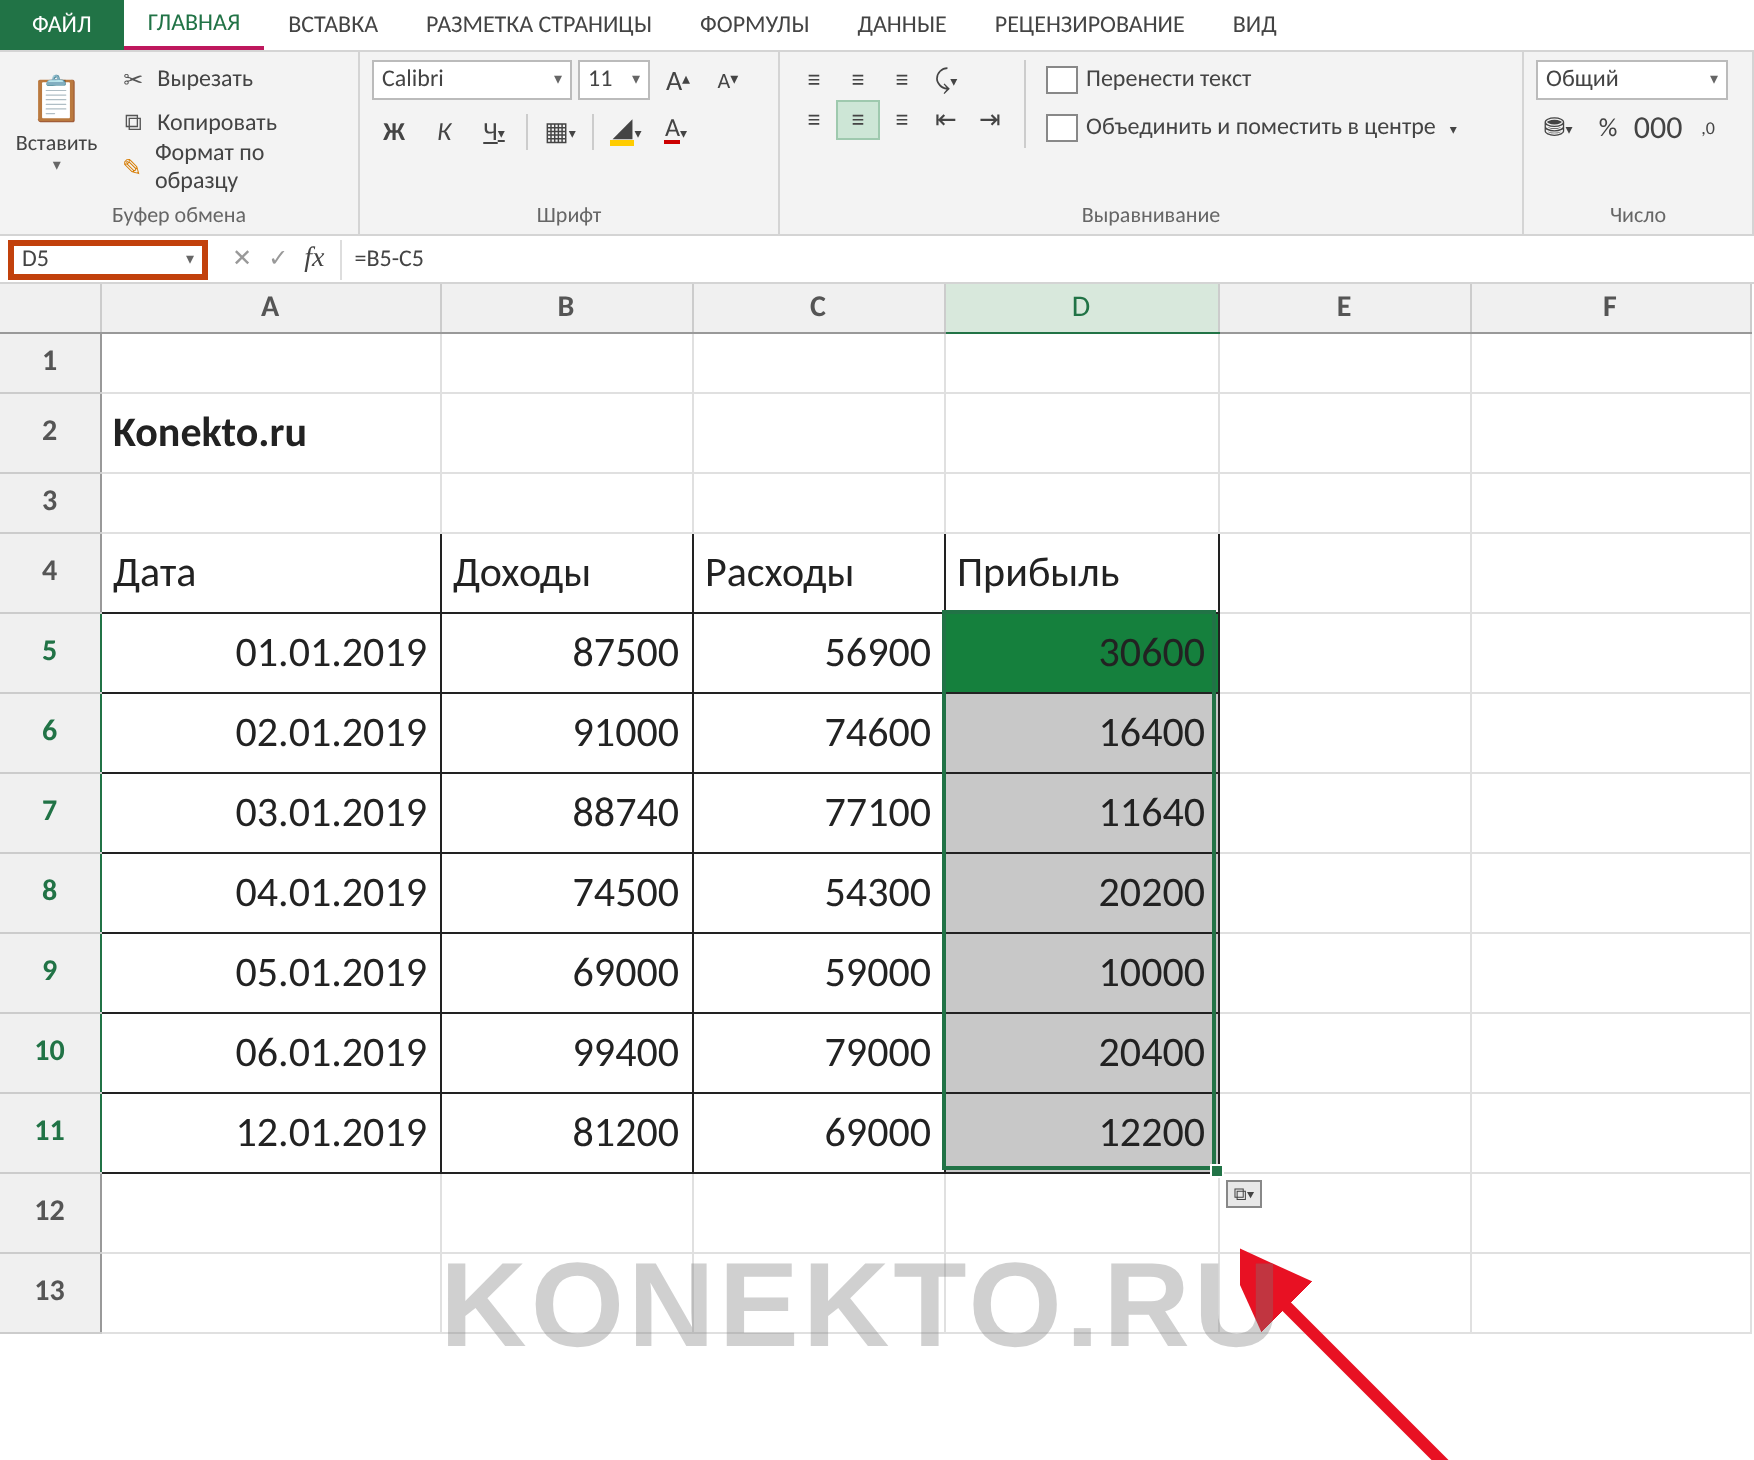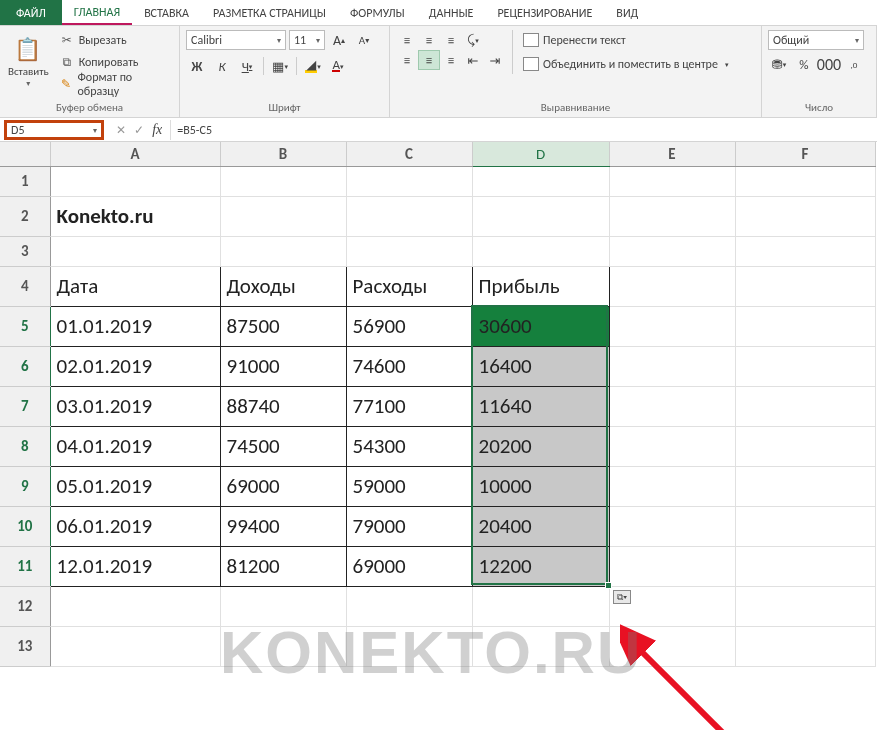--- a/index.html
+++ b/index.html
@@ -50,21 +50,21 @@
   table.grid { border-collapse: collapse; table-layout: fixed; }
   .corner { width: 50px; height: 24px; background:#f0f0f0; border-right:1px solid #ccc; border-bottom:1px solid #999; }
   .colhdr { height: 24px; background:#f0f0f0; border-right:1px solid #ccc; border-bottom:1px solid #999; text-align:center; font-size:15px; color:#555; }
   .colhdr.active { background:#d8e8dc; color:#217346; border-bottom:1px solid #217346; font-weight:normal; }
   .rowhdr { width:50px; background:#f0f0f0; border-right:1px solid #999; border-bottom:1px solid #ccc; text-align:center; font-size:15px; color:#555; }
   .rowhdr.active { color:#217346; border-right:1px solid #217346; }
   td.cell { border-right:1px solid #e0e0e0; border-bottom:1px solid #e0e0e0; padding:0 6px; font-size:21px; font-family: Calibri, Arial, sans-serif; color:#222; height:40px; vertical-align:middle; }
   td.cell.h30 { height:30px; }
   .bold { font-weight:bold; }
   .tborder { border:1px solid #222 !important; }
-  .tb-r { text-align:left;margin-left:32px; }
+  .tb-r { text-align:right;margin-left:32px; }
   .sel { background:#c8c8c8; }
   .sel.first { background:#15803d; }
   .selmark { position:absolute; border:2px solid #217346; pointer-events:none; }
   .fillhandle { position:absolute; width:7px; height:7px; background:#217346; border:1px solid #fff; }
   .autoopts { position:absolute; width:18px; height:14px; border:1px solid #888; background:#e8e8e8; font-size:9px; display:flex; align-items:center; justify-content:center; }
 
   .watermark { position:absolute; left:220px; top:618px; font-size:60px; font-weight:bold; letter-spacing:2px; color:rgba(120,120,120,0.35); pointer-events:none; font-family: Arial, sans-serif; }
 
   .arrow { position:absolute; pointer-events:none; }
 </style>

